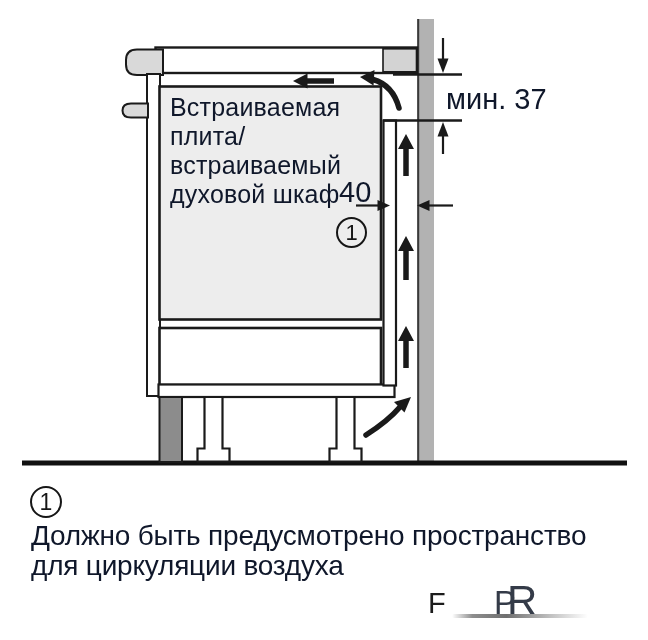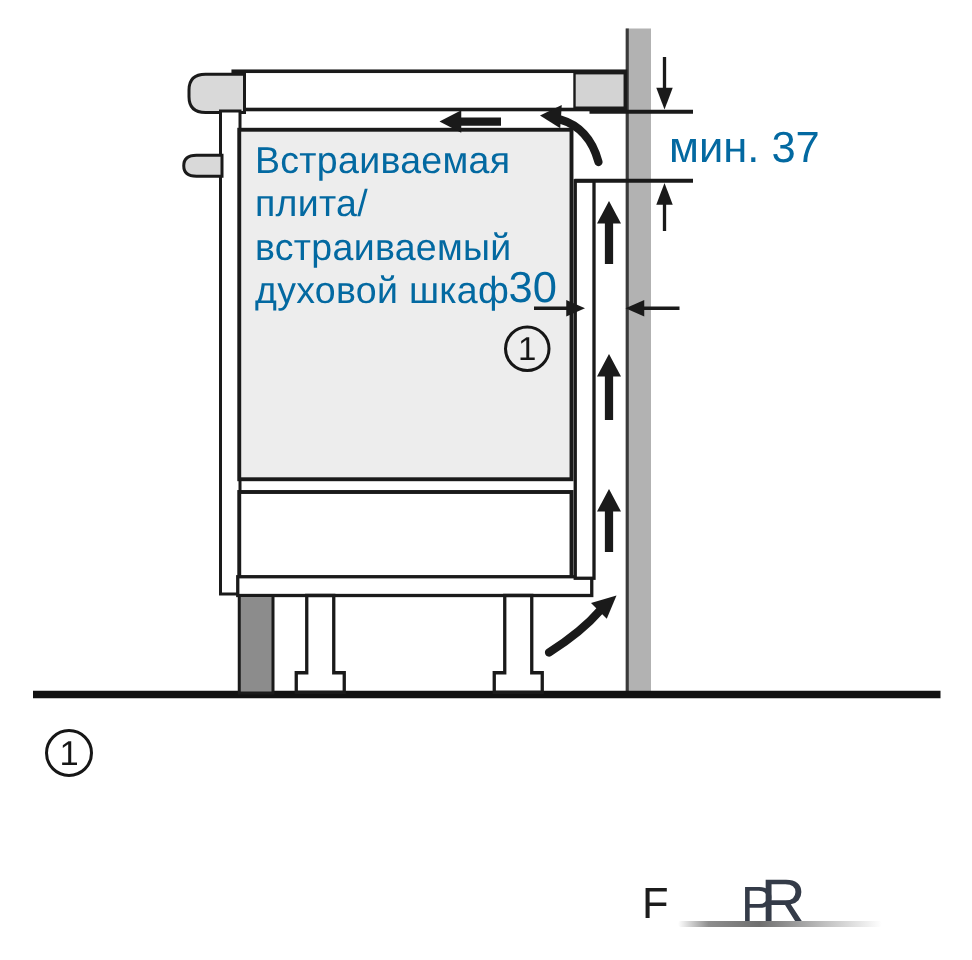--- a/index.html
+++ b/index.html
@@ -1,19 +1,19 @@
 <!DOCTYPE html>
 <html><head>
 <meta charset="utf-8">
 <style>
   html, body { margin: 0; padding: 0; background: #ffffff; }
   body { width: 648px; height: 640px; font-family: "Liberation Sans", sans-serif; }
   .stage { position: relative; width: 648px; height: 640px; background: #fff; overflow: hidden; }
   .stage svg { position: absolute; left: 0; top: 0; }
-  .txt { position: absolute; color: #0369a1; white-space: pre-line; }
+  .txt { position: absolute; color: #0f172a; white-space: pre-line; }
   .oven-label { left: 170px; top: 93px; font-size: 25px; line-height: 29px; letter-spacing: 0.2px; }
   .dim45 { left: 446px; top: 83px; font-size: 29px; }
   .dim20 { left: 339px; top: 176px; font-size: 29px; }
   .callout-circle {
     position: absolute; box-sizing: border-box;
     border: 2.5px solid #161616; border-radius: 50%;
     display: flex; align-items: center; justify-content: center;
     color: #161616; background: transparent;
   }
   .callout-diagram { left: 336px; top: 217px; width: 31px; height: 31px; font-size: 22px; }
@@ -92,30 +92,32 @@
     <polygon points="411,397 404.5,412.5 394,402" fill="#1a1a1a"></polygon>
   </svg>
 
   <div class="txt oven-label">Встраиваемая
 плита/
 встраиваемый
 духовой шкаф</div>
 
   <div class="txt dim45">мин. 37</div>
 
-  <div class="txt dim20">30</div>
+  <div class="txt dim20">40</div>
 
   <div class="callout-circle callout-diagram">
     <span>1</span>
   </div>
 
   <div class="callout-circle callout-footnote">
     <span>1</span>
   </div>
 
+  <div class="txt footnote-text">Должно быть предусмотрено пространство
+для циркуляции воздуха</div>
 
   <div class="txt wm-f">F</div>
   <div class="wm-logo">
     <span class="p">P</span>
     <span class="r">R</span>
   </div>
   <div class="wm-swoosh"></div>
 
 </div>
 

